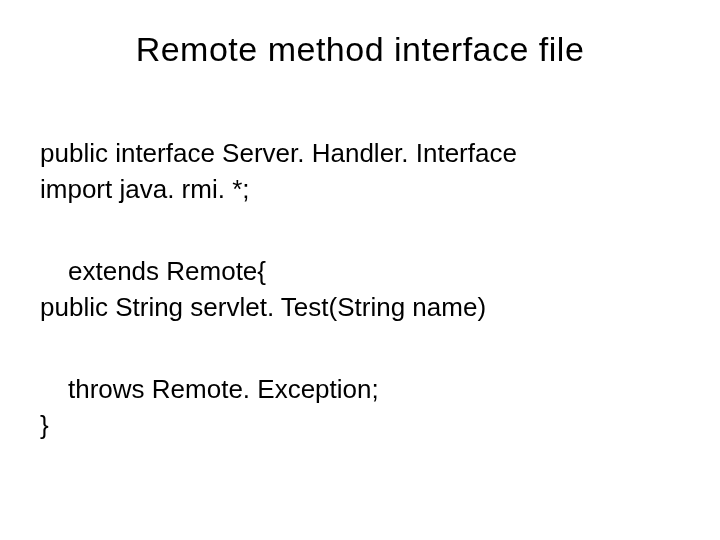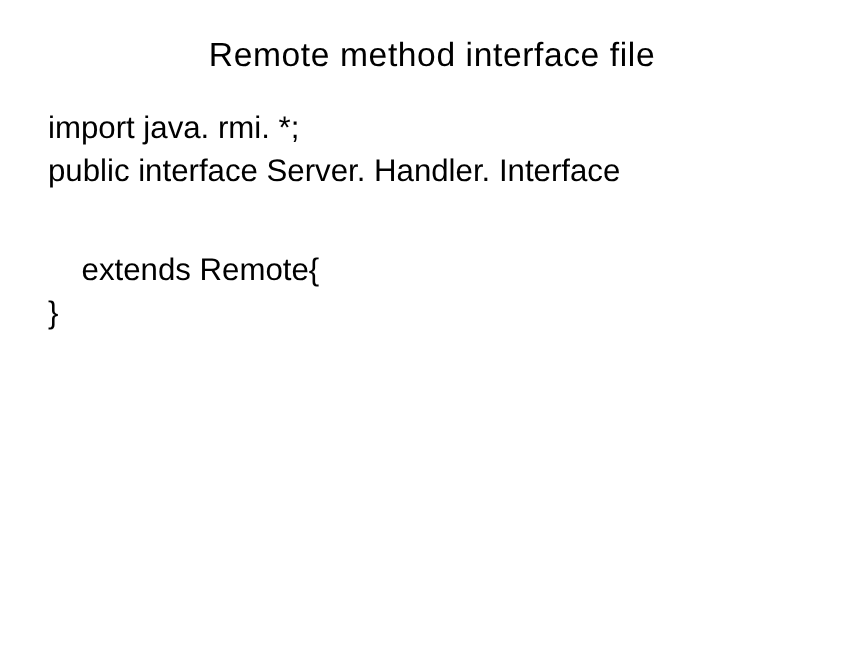--- a/index.html
+++ b/index.html
@@ -10,24 +10,24 @@
     body {
       width: 720px;
       height: 540px;
       background: #ffffff;
       font-family: Arial, Helvetica, sans-serif;
       color: #000000;
       padding: 30px 40px;
       overflow: hidden;
     }
     .slide-title {
-      font-size: 28px;
+      font-size: 34px;
       font-weight: 400;
       text-align: center;
-      margin-bottom: 26px;
+      margin-bottom: 66px;
       letter-spacing: 0.5px;
     }
     .code-block {
       font-size: 26px;
       line-height: 1.4;
       font-family: Arial, Helvetica, sans-serif;
     }
     .code-line {
       display: block;
     }
@@ -35,17 +35,19 @@
       padding-left: 28px;
       margin-top: 45px;
     }
   </style>
 </head>
 <body>
 
 <h1 class="slide-title">Remote method interface file</h1>
 
 <div class="code-block">
+  <span class="code-line">public interface Server. Handler. Interface</span>
   <span class="code-line">import java. rmi. *;</span>
-  <span class="code-line">public interface Server. Handler. Interface</span>
   <span class="code-line indented">extends Remote{</span>
+  <span class="code-line">public String servlet. Test(String name)</span>
+  <span class="code-line indented">throws Remote. Exception;</span>
   <span class="code-line">}</span>
 </div>
 
 </body></html>

